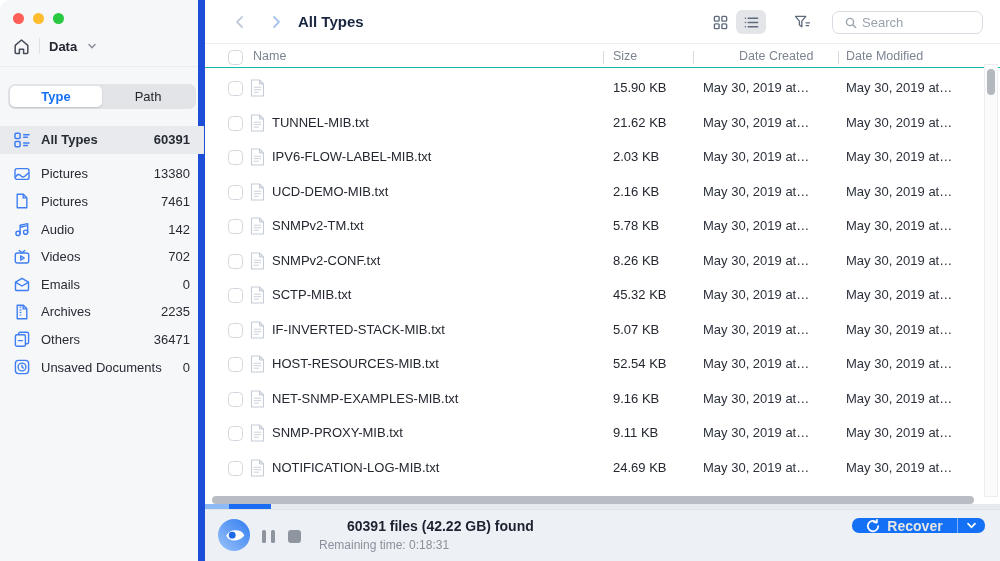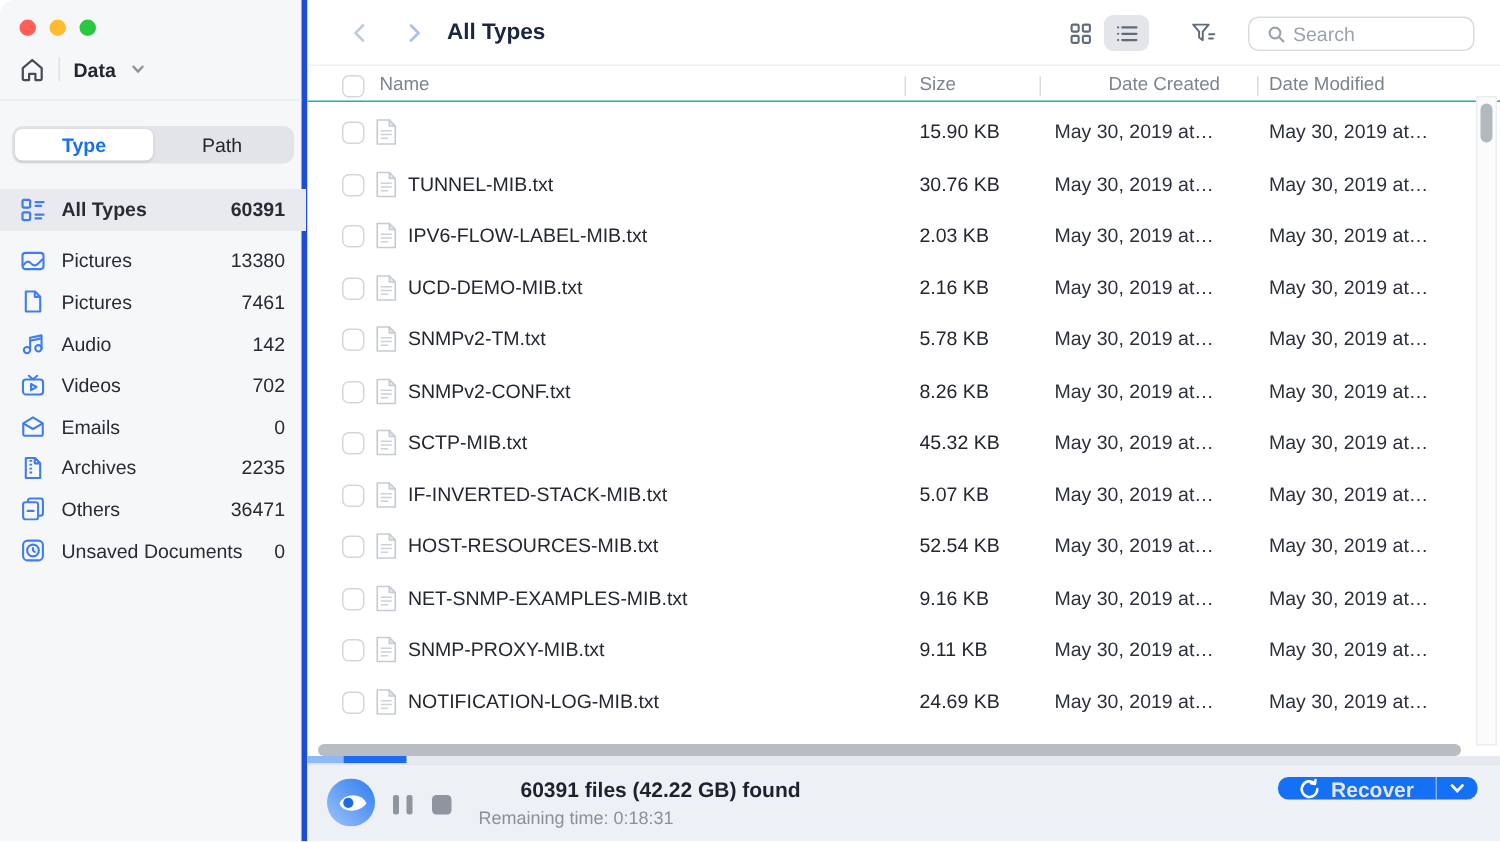--- a/index.html
+++ b/index.html
@@ -6,21 +6,21 @@
   html,body { width:1000px; height:561px; }
   body {
     font-family:"Liberation Sans", sans-serif;
     background:#fff; position:relative; overflow:hidden;
     color:#23272f; font-size:13px;
   }
   .app { position:absolute; inset:0; border-radius:10px 10px 0 0; overflow:hidden; background:#fff; }
 
   
   .sidebar { position:absolute; left:0; top:0; width:205px; height:561px;
-             background:#f6f7f9; border-right:4px solid #1d4ed8; }
+             background:#f6f7f9; border-right:7px solid #1d4ed8; }
   .traffic { position:absolute; top:13px; left:13px; display:flex; gap:9px; }
   .dot { width:11px; height:11px; border-radius:50%; }
   .dot.red    { background:var(--traffic-red); }
   .dot.yellow { background:var(--traffic-yellow); }
   .dot.green  { background:var(--traffic-green); }
 
   .navrow { position:absolute; top:34px; left:13px; height:24px; display:flex; align-items:center; gap:9px; }
   .home-ic { width:17px; height:17px; color:#474d57; display:flex; }
   .navrow .vdiv { width:1px; height:16px; background:#e0e2e7; }
   .crumb { font-size:13px; font-weight:700; color:#22262e; }
@@ -333,21 +333,21 @@
   <div class="row">
     <span class="cb"></span>
     <span class="ficon">
       <svg viewBox="0 0 15 18">
               <path d="M1.5 1h8l4 4v12h-12z" fill="#fff" stroke="#c6ccd5" stroke-width="1.1" stroke-linejoin="round"></path>
               <path d="M9.5 1v4h4z" fill="#e4e8ed" stroke="#c6ccd5" stroke-width="1" stroke-linejoin="round"></path>
               <path d="M3.8 8.2h7.4M3.8 10.7h7.4M3.8 13.2h5" stroke="#ccd2da" stroke-width="1"></path>
             </svg>
     </span>
     <span class="cell c-name">TUNNEL-MIB.txt</span>
-    <span class="cell c-size">30.76 KB</span>
+    <span class="cell c-size">21.62 KB</span>
     <span class="cell c-created">May 30, 2019 at…</span>
     <span class="cell c-modified">May 30, 2019 at…</span>
   </div>
 
   <div class="row">
     <span class="cb"></span>
     <span class="ficon">
       <svg viewBox="0 0 15 18">
               <path d="M1.5 1h8l4 4v12h-12z" fill="#fff" stroke="#c6ccd5" stroke-width="1.1" stroke-linejoin="round"></path>
               <path d="M9.5 1v4h4z" fill="#e4e8ed" stroke="#c6ccd5" stroke-width="1" stroke-linejoin="round"></path>

